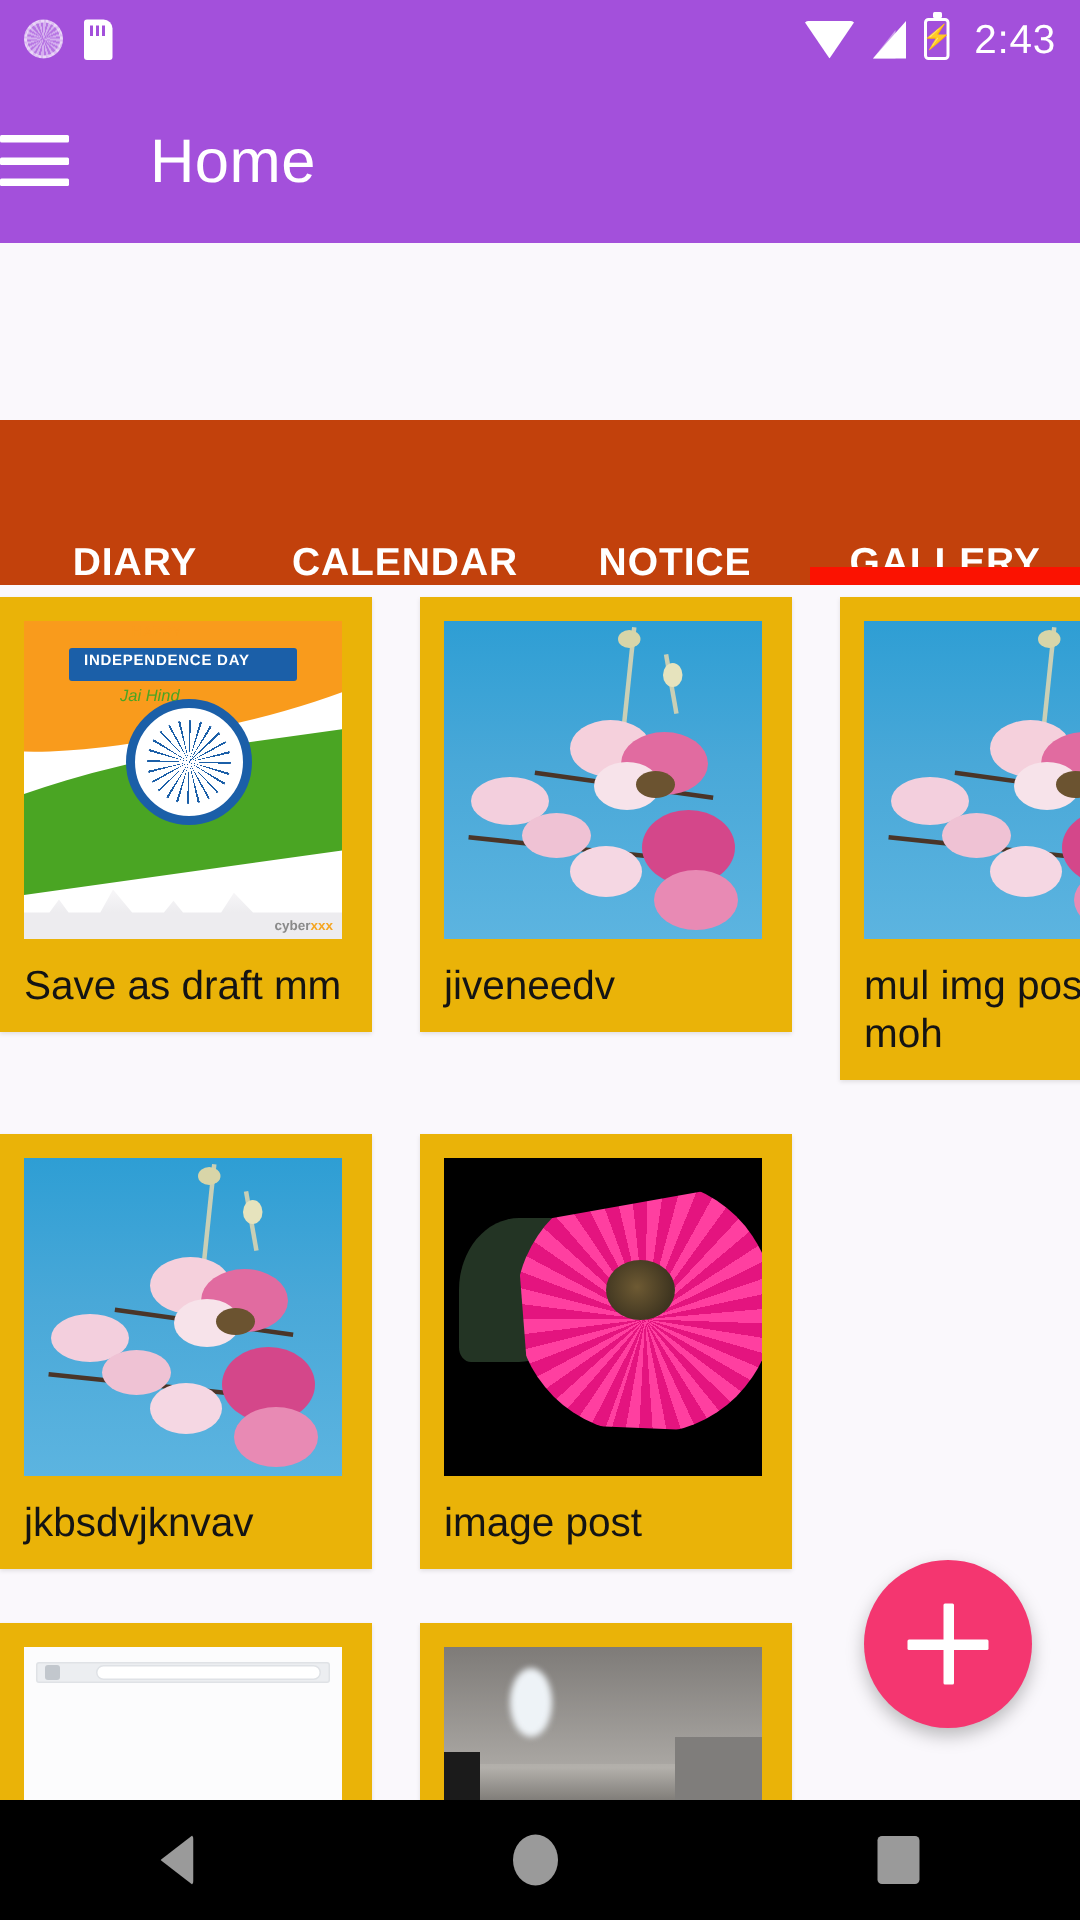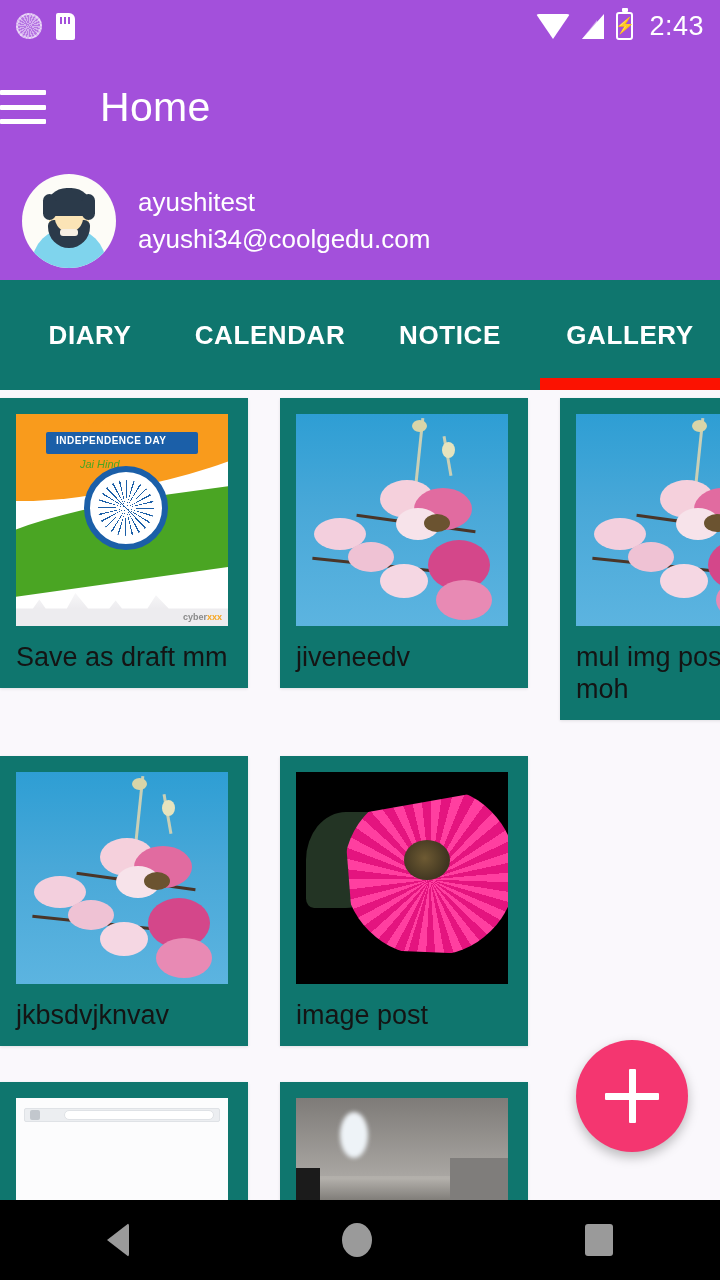--- a/index.html
+++ b/index.html
@@ -66,38 +66,38 @@
   .av-beard { position:absolute; top:46px; left:26px; width:42px; height:28px; background:#2b3a4a; border-radius:6px 6px 22px 22px; }
   .av-mouth { position:absolute; top:55px; left:38px; width:18px; height:7px; background:#f7efe3; border-radius:3px; }
   .av-chin { position:absolute; top:44px; left:33px; width:28px; height:14px; background:#fbe4b6; border-radius:0 0 14px 14px; }
   .profile-text { margin-left: 22px; display: flex; flex-direction: column; gap: 6px; }
   .p-name { color: #fff; font-size: 26px; }
   .p-email { color: #fff; font-size: 26px; }
 
   
   .tabbar {
     position: absolute; top: 280px; left: 0; width: 720px; height: 110px;
-    background: #0f766e; display: flex; align-items: center;
+    background: #c2410c; display: flex; align-items: flex-end;
   }
   .tab {
     flex: 1; text-align: center; color: #fff; font-size: 26px; font-weight: 700;
     letter-spacing: .6px; cursor: pointer; user-select: none;
   }
   .tab-indicator {
     position: absolute; bottom: 0; left: 540px; width: 180px; height: 12px; background: #fb1201;
   }
 
   
   .gallery {
     position: absolute; top: 390px; left: 0; width: 720px; height: 810px;
     background: #faf8fc; overflow: hidden;
   }
   .grid-row { display: flex; align-items: flex-start; gap: 32px; padding: 0 0 0 0; }
   .card {
-    background: #0f766e; box-shadow: 0 1px 3px rgba(0,0,0,.10);
+    background: #eab308; box-shadow: 0 1px 3px rgba(0,0,0,.10);
     padding: 16px 16px 14px 16px; flex: none; width: 248px;
   }
   .card-thumb { width: 212px; height: 212px; overflow: hidden; background: #eee; position: relative; }
   .card-caption { margin-top: 16px; font-size: 27px; line-height: 1.18; color: #141414; word-break: break-word; }
 
   
   .th-flag { width:100%; height:100%; background:#fff; position:relative; overflow:hidden; }
   .th-flag .saffron { position:absolute; top:-20px; left:-30%; width:170%; height:95px; background:#f99b1c;
       border-radius:0 0 80% 40%; transform: rotate(-8deg); }
   .th-flag .green { position:absolute; top:86px; left:-30%; width:170%; height:80px; background:#4aa523;
@@ -209,36 +209,20 @@
 
   <div class="appbar">
     <div class="hamburger">
       <span></span>
         <span></span>
         <span></span>
     </div>
     <div class="appbar-title">Home</div>
   </div>
 
-  <div class="profile">
-    <div class="avatar">
-      <div class="av-shirt"></div>
-      <div class="av-collar"></div>
-      <div class="av-neck"></div>
-      <div class="av-face"></div>
-      <div class="av-beard"></div>
-      <div class="av-chin"></div>
-      <div class="av-mouth"></div>
-      <div class="av-hair"></div>
-    </div>
-    <div class="profile-text">
-      <div class="p-name">ayushitest</div>
-      <div class="p-email">ayushi34@coolgedu.com</div>
-    </div>
-  </div>
 
   <div class="tabbar">
     <div class="tab">DIARY</div>
     <div class="tab">CALENDAR</div>
     <div class="tab">NOTICE</div>
     <div class="tab">GALLERY</div>
     <div class="tab-indicator"></div>
   </div>
 
   <div class="gallery">

